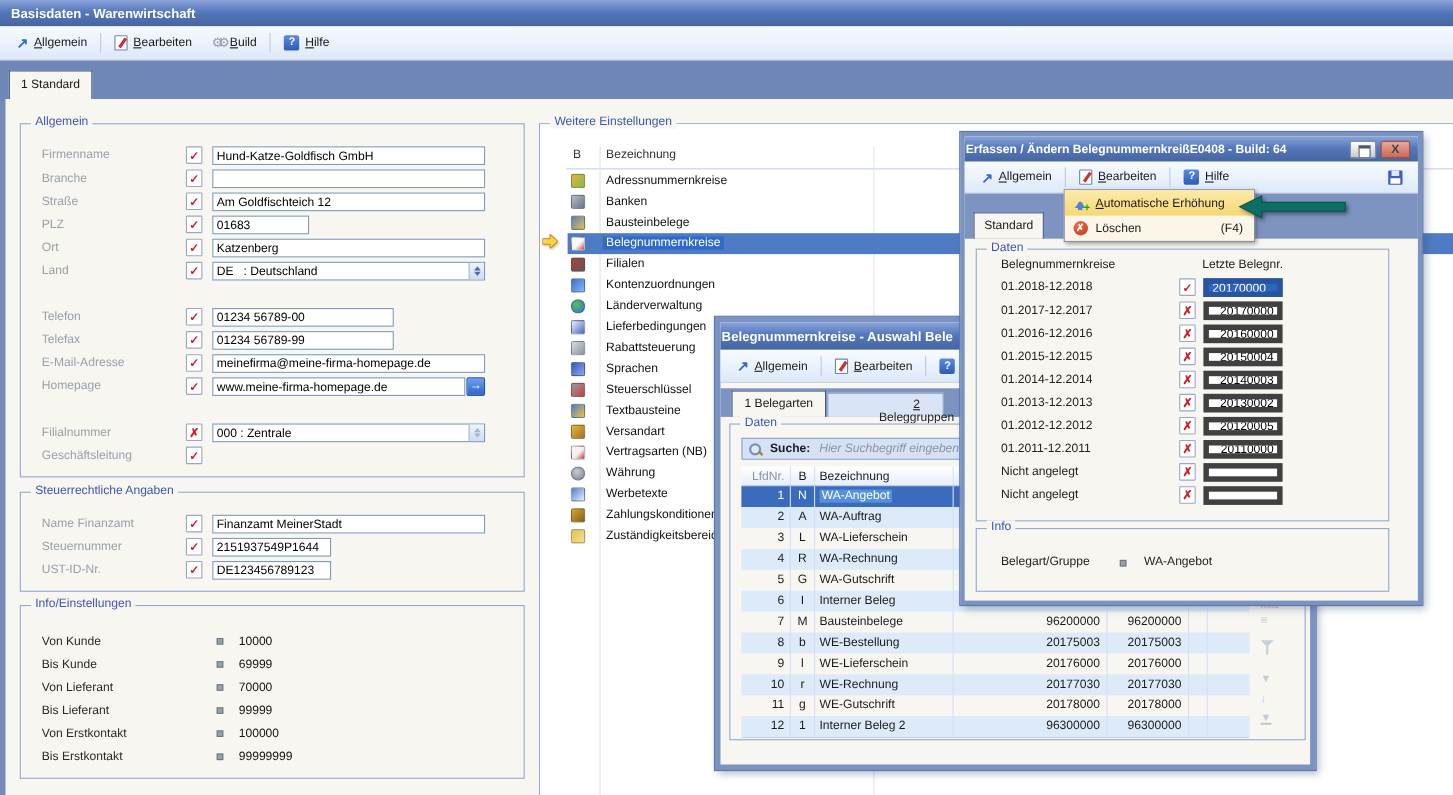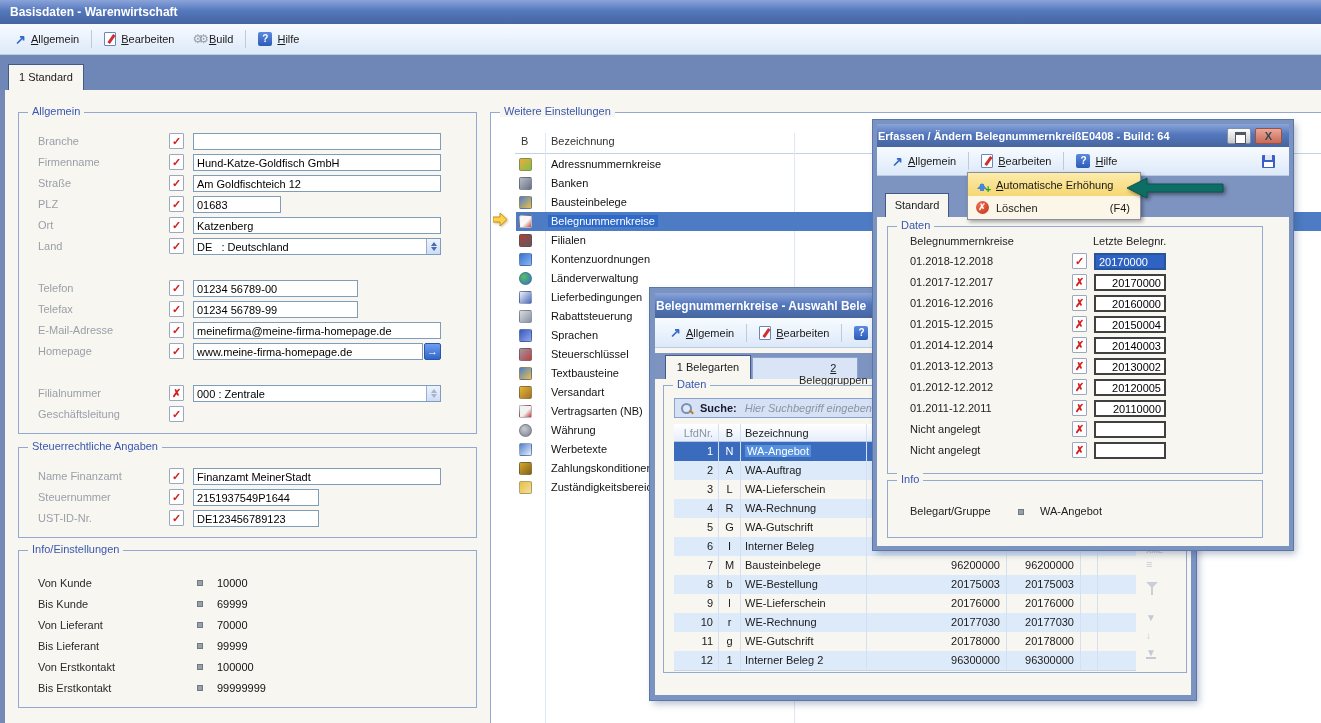--- a/index.html
+++ b/index.html
@@ -66,21 +66,21 @@
   .frow.mt{margin-top:26px;}
   .flabel{position:absolute;left:19px;top:2px;color:#9aa0a8;}
   .ficon{position:absolute;left:150px;top:0;width:15px;height:16px;background:#fff;
          border:1px solid #9aa8c0;border-radius:1px;}
   .ficon::after{position:absolute;left:2px;top:1px;color:#d42020;font-weight:bold;font-size:11px;}
   .icon-check::after{content:"✓";}
   .icon-cross::after{content:"✗";}
   .fin{position:absolute;left:174px;top:0;height:17px;}
   .fin input{width:100%;height:100%;border:1px solid #7f9db9;background:#fff;
              font:11px "Liberation Sans",sans-serif;padding:0 3px;}
-  .w-long{width:248px;} .w-med{width:165px;} .w-short{width:88px;} .w-xmed{width:126px;}
+  .w-long{width:248px;} .w-med{width:165px;} .w-short{width:88px;} .w-xmed{width:108px;}
   .has-spinner input{padding-right:17px;}
   .spin{display:none;}
   .has-spinner .spin{display:flex;position:absolute;top:1px;right:1px;bottom:1px;width:14px;
         background:linear-gradient(#eef4fe,#cddcf6);border-left:1px solid #9ab0d0;
         flex-direction:column;align-items:center;justify-content:space-evenly;}
   .spin::before{content:"";border:3px solid transparent;border-bottom:4px solid #4a6aa8;}
   .spin::after{content:"";border:3px solid transparent;border-top:4px solid #4a6aa8;}
   .spin-dis .spin::before{border-bottom-color:#a8b4c8;}
   .spin-dis .spin::after{border-top-color:#a8b4c8;}
   .gobtn{display:none;}
@@ -177,21 +177,21 @@
                       background:#fff;border:1px solid #505868;border-top:3px solid #505868;}
   #btn-close{right:7px;width:27px;background:linear-gradient(#e9a898,#c86a58);border:1px solid #a05040;
              color:#3c4350;font-weight:bold;font-size:11px;text-align:center;line-height:14px;}
   #btn-close::after{content:"X";}
   .erow{height:16px;margin-bottom:5px;position:relative;}
   .elabel{position:absolute;left:22px;top:2px;color:#222;}
   .eicon{position:absolute;left:184px;top:0;width:15px;height:16px;background:#fff;
          border:1px solid #9aa8c0;border-radius:1px;}
   .eicon::after{position:absolute;left:2px;top:1px;color:#d42020;font-weight:bold;font-size:11px;}
   .ein{position:absolute;left:206px;top:0;width:72px;height:17px;}
-  .ein input{width:100%;height:100%;border:2px solid #404040;background:#fff;
+  .ein input{width:100%;height:100%;border:5px solid #404040;background:#fff;
              font:11px "Liberation Sans",sans-serif;padding:0 3px;text-align:right;}
   .ein.sel input{background:#2e63c4;color:#fff;border-color:#28549c;text-align:left;}
   .ehead{position:absolute;top:8px;color:#222;}
 
   
   #dropdown{position:absolute;left:90px;top:48px;width:174px;background:#fcf6e8;
             border:1px solid #8a90a0;box-shadow:2px 2px 4px rgba(0,0,0,.35);z-index:40;}
   .ddrow{height:23px;display:flex;align-items:center;}
   .ddrow .ic{width:28px;display:flex;justify-content:center;}
   .ddrow .lb{flex:1;}
@@ -241,33 +241,33 @@
   </div>
 
   <div id="main-content"></div>
   <div id="left-strip"></div>
 
   <div class="gb" style="left:18px;top:112px;width:459px;height:322px;">
     <span class="gb-label">Allgemein</span>
     <div class="rows">
 
     <div class="frow">
+        <span class="flabel">Firmenname</span>
+        <span class="ficon icon-check"></span>
+        <span class="fin w-long">
+          <input value="Hund-Katze-Goldfisch GmbH" style="">
+          
+          
+        </span>
+      </div>
+        <div class="frow">
         <span class="flabel">Branche</span>
         <span class="ficon icon-check"></span>
         <span class="fin w-long">
           <input value="" style="">
-          
-          
-        </span>
-      </div>
-        <div class="frow">
-        <span class="flabel">Firmenname</span>
-        <span class="ficon icon-check"></span>
-        <span class="fin w-long">
-          <input value="Hund-Katze-Goldfisch GmbH" style="">
           
           
         </span>
       </div>
         <div class="frow">
         <span class="flabel">Straße</span>
         <span class="ficon icon-check"></span>
         <span class="fin w-long">
           <input value="Am Goldfischteich 12" style="">
           

